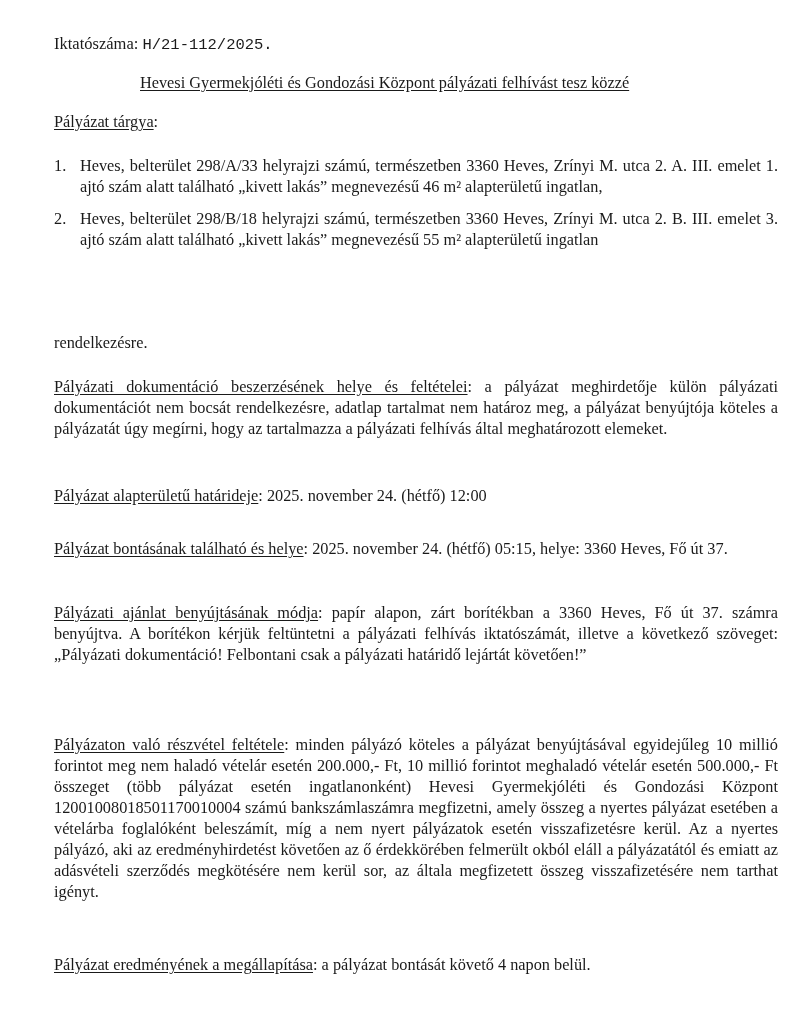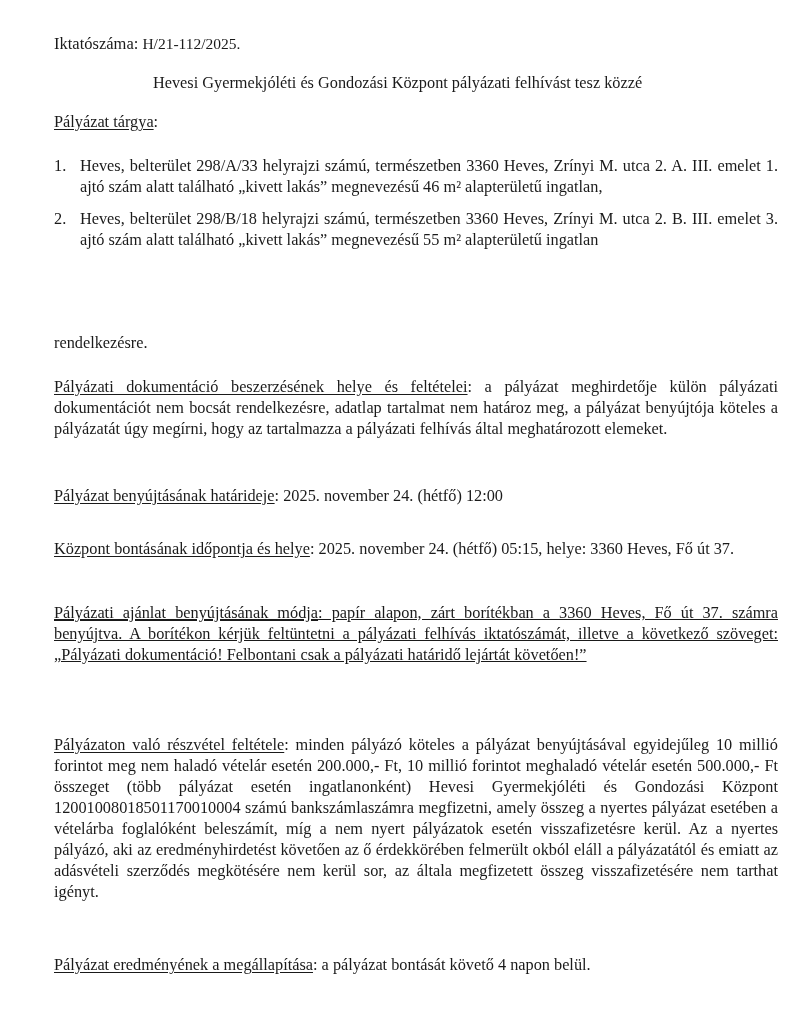--- a/index.html
+++ b/index.html
@@ -7,37 +7,37 @@
   .page {
     position: absolute; left: 54px; top: 0; width: 724px;
     font-family: "Liberation Serif", "DejaVu Serif", serif;
     font-size: 16.3px; line-height: 21px; color: #1a1a1a;
   }
   .ref {
     position: absolute; top: 33px; left: 0;
     font-size: 16.5px;
   }
   .ref-label { font-family: "Liberation Serif", serif; }
-  .ref-value { font-family: Liberation Serif, serif; font-size: 15.5px; }
+  .ref-value { font-family: Liberation Mono, monospace; font-size: 15.5px; }
   .title {
     position: absolute; top: 72px; left: 86px; width: 600px;
-    text-underline-offset: 2px; white-space: nowrap; margin-left: 13px;
+    text-decoration: underline; text-underline-offset: 2px; white-space: nowrap;
   }
   .subject-label { position: absolute; top: 111px; left: 0; text-decoration: underline; text-underline-offset: 2px; text-align: center; }
   .list { position: absolute; top: 155px; left: 0; width: 724px; margin: 0; padding: 0; list-style: none; }
   .list-item { position: relative; padding-left: 26px; text-align: justify; margin-bottom: 11px; }
   .list-num { position: absolute; left: 0; top: 0; }
   b { font-weight: normal; }
   .u { text-decoration: underline; text-underline-offset: 2px; }
   .para { position: absolute; left: 0; width: 724px; text-align: justify; }
   #p-sale { top: 332px; }
   #p-doc { top: 376px; }
   #p-deadline { top: 485px; }
   #p-opening { top: 538px; }
-  #p-method { top: 602px; text-decoration: underline; }
+  #p-method { top: 602px; }
   #p-cond { top: 734px; }
   #p-result { top: 954px; }
 </style>
 </head>
 <body>
 
 <div class="page">
 
   <div class="ref">
     <span class="ref-label">Iktatószáma:</span>
@@ -59,25 +59,25 @@
     </li>
   </ol>
 
   <div class="para" id="p-sale">rendelkezésre.</div>
 
   <div class="para" id="p-doc">
     <span class="u">Pályázati dokumentáció beszerzésének helye és feltételei</span><span>: a pályázat meghirdetője külön pályázati dokumentációt nem bocsát rendelkezésre, adatlap tartalmat nem határoz meg, a pályázat benyújtója köteles a pályázatát úgy megírni, hogy az tartalmazza a pályázati felhívás által meghatározott elemeket.</span>
   </div>
 
   <div class="para" id="p-deadline">
-    <span class="u">Pályázat benyújtásának határideje</span><span>: </span><b>2025. november 24. (hétfő) 12:00</b>
+    <span class="u">Pályázat alapterületű határideje</span><span>: </span><b>2025. november 24. (hétfő) 12:00</b>
   </div>
 
   <div class="para" id="p-opening">
-    <span class="u">Központ bontásának időpontja és helye</span><span>: </span><b>2025. november 24. (hétfő) 05:15</b><span>, helye: 3360 Heves, Fő út 37.</span>
+    <span class="u">Pályázat bontásának található és helye</span><span>: </span><b>2025. november 24. (hétfő) 05:15</b><span>, helye: 3360 Heves, Fő út 37.</span>
   </div>
 
   <div class="para" id="p-method">
     <span class="u">Pályázati ajánlat benyújtásának módja</span><span>: papír alapon, zárt borítékban a 3360 Heves, Fő út 37. számra benyújtva. A borítékon kérjük feltüntetni a pályázati felhívás iktatószámát, illetve a következő szöveget: „Pályázati dokumentáció! Felbontani csak a pályázati határidő lejártát követően!”</span>
   </div>
 
   <div class="para" id="p-cond">
     <span class="u">Pályázaton való részvétel feltétele</span><span>: minden pályázó köteles a pályázat benyújtásával egyidejűleg 10 millió forintot meg nem haladó vételár esetén 200.000,- Ft, 10 millió forintot meghaladó vételár esetén 500.000,- Ft összeget (több pályázat esetén ingatlanonként) Hevesi Gyermekjóléti és Gondozási Központ 12001008018501170010004 számú bankszámlaszámra megfizetni, amely összeg a nyertes pályázat esetében a vételárba foglalóként beleszámít, míg a nem nyert pályázatok esetén visszafizetésre kerül. Az a nyertes pályázó, aki az eredményhirdetést követően az ő érdekkörében felmerült okból eláll a pályázatától és emiatt az adásvételi szerződés megkötésére nem kerül sor, az általa megfizetett összeg visszafizetésére nem tarthat igényt.</span>
   </div>
 

